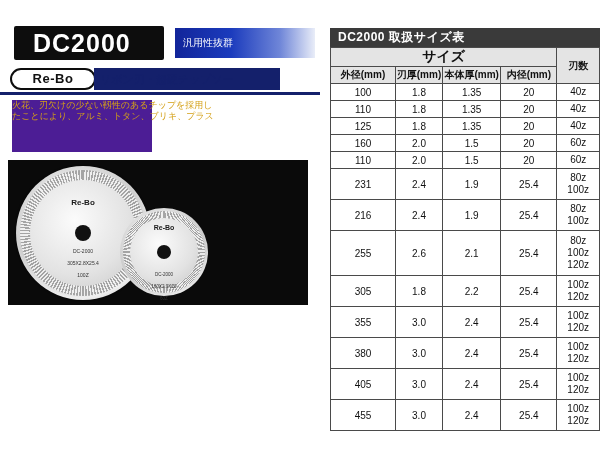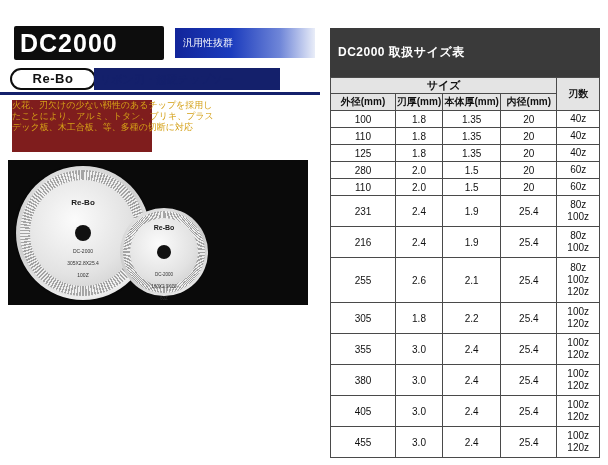--- a/index.html
+++ b/index.html
@@ -32,21 +32,21 @@
     height: 34px;
     background: #0d0d0d;
     border-radius: 2px;
   }
   .product-title-block .pt-text {
     color: #ffffff;
     font-size: 25px;
     font-weight: bold;
     letter-spacing: 1px;
     line-height: 34px;
-    padding-left: 6px;
+    padding-left: 19px;
     display: block;
     white-space: nowrap;
     overflow: hidden;
   }
 
   .banner {
     position: absolute;
     left: 175px;
     top: 28px;
     width: 140px;
@@ -116,21 +116,21 @@
     height: 3px;
     background: #14206b;
   }
 
   .desc-block {
     position: absolute;
     left: 12px;
     top: 100px;
     width: 140px;
     height: 52px;
-    background: #7f1d1d;
+    background: #4c1d95;
   }
   .desc-block p {
     margin: 0;
     color: #d4a017;
     font-size: 9px;
     line-height: 11px;
     letter-spacing: 0;
   }
   .desc-line { display: block; white-space: nowrap; }
 
@@ -224,42 +224,42 @@
     position: absolute;
     left: 330px;
     top: 28px;
     width: 270px;
   }
   .table-title {
     background: #3a3a3a;
     color: #ffffff;
     font-size: 12px;
     font-weight: bold;
-    padding: 16px 8px;
+    padding: 1px 8px;
     letter-spacing: 0.5px;
   }
   table.sizes {
     border-collapse: collapse;
     width: 270px;
     table-layout: fixed;
   }
   table.sizes th, table.sizes td {
     border: 1px solid #4a4a4a;
     text-align: center;
     font-size: 10px;
     color: #111111;
     padding: 0;
   }
   table.sizes th {
     background: #e4e4e4;
     font-weight: bold;
     height: 16px;
   }
   table.sizes th.group {
-    font-size: 11px;
+    font-size: 14px;
     height: 15px;
   }
   table.sizes td {
     background: #ffffff;
     height: 16px;
   }
   table.sizes td.tall2 { height: 30px; }
   table.sizes td.tall3 { height: 44px; }
   .multiline { line-height: 12px; white-space: pre-line; margin-top: 38px; }
   col.c0 { width: 58px; }
@@ -289,21 +289,20 @@
       <span class="bbar-text">リボン刃・超硬チップソー</span>
     </div>
   </div>
 
   <div class="blue-rule"></div>
 
   <div class="desc-block">
     <p>
       <span class="desc-line">火花、刃欠けの少ない靱性のあるチップを採用し</span>
       <span class="desc-line">たことにより、アルミ、トタン、ブリキ、プラス</span>
-      <span class="desc-line">デック板、木工合板、等、多種の切断に対応</span>
     </p>
   </div>
 
   <div class="photo">
     <div class="blade-big"></div>
     <div class="hub hub-big"></div>
     <div class="blade-label blade-label-big">
       <span>Re-Bo</span>
       <span class="blade-sub blade-sub-big multiline">DC-2000
 305X2.8X25.4
@@ -359,21 +358,21 @@
         <td class="multiline">40z</td>
       </tr>
       <tr>
         <td>125</td>
         <td>1.8</td>
         <td>1.35</td>
         <td>20</td>
         <td class="multiline">40z</td>
       </tr>
       <tr>
-        <td>280</td>
+        <td>160</td>
         <td>2.0</td>
         <td>1.5</td>
         <td>20</td>
         <td class="multiline">60z</td>
       </tr>
       <tr>
         <td>110</td>
         <td>2.0</td>
         <td>1.5</td>
         <td>20</td>

